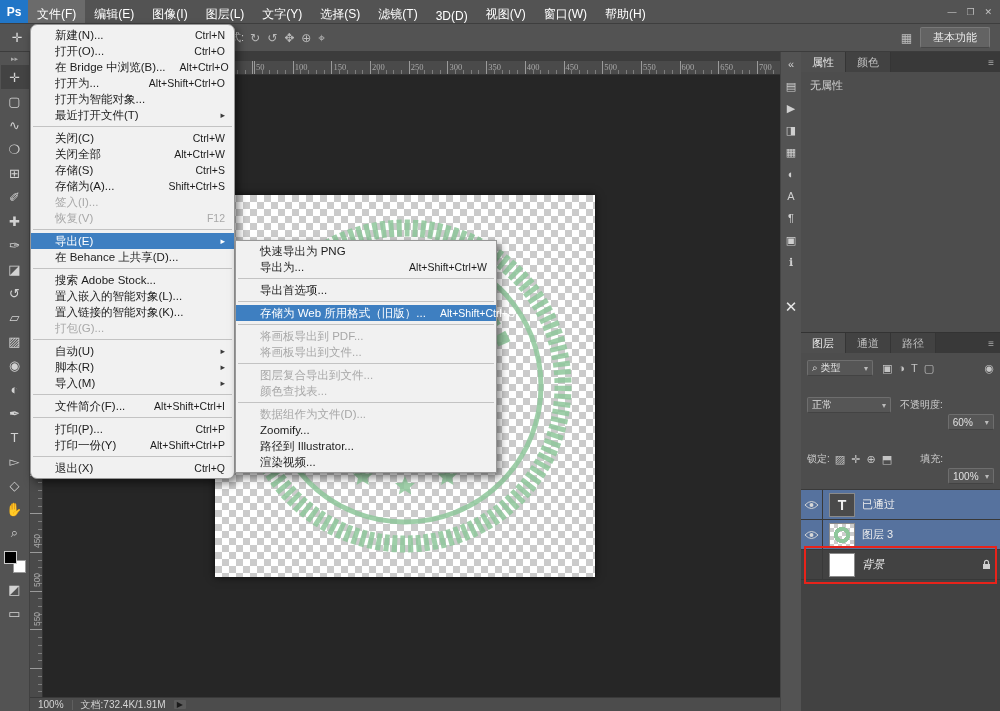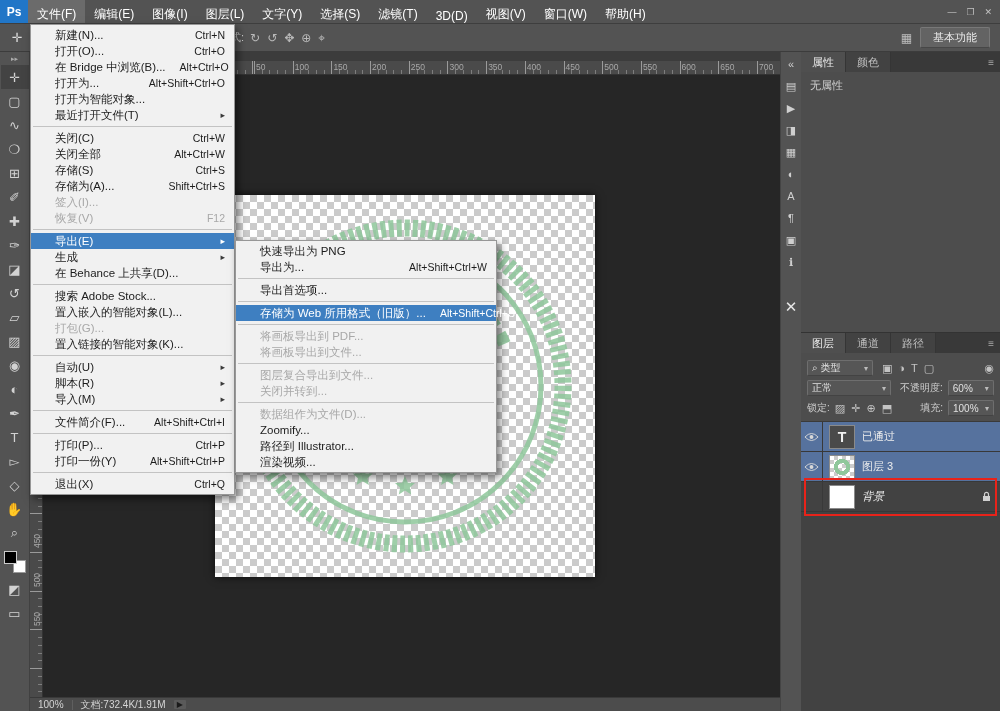--- a/index.html
+++ b/index.html
@@ -46,21 +46,21 @@
   .workspace { position:absolute; left:30px; top:52px; width:750px; height:659px; background:#262626; }
   .tabstrip { position:absolute; left:0; top:0; width:100%; height:9px; background:#3c3c3c; }
   .ruler-h { position:absolute; left:13px; top:9px; right:0; height:14px; background:#4a4a4a; border-bottom:1px solid #333;
              background-image:
                repeating-linear-gradient(to right, #9a9a9a 0 1px, transparent 1px 38.7px),
                repeating-linear-gradient(to right, #7d7d7d 0 1px, transparent 1px 7.74px);
              background-size:auto 100%, auto 4px;
              background-position:211px 0, 211px bottom;
              background-repeat:repeat-x; overflow:hidden; }
   .ruler-h .labels { display:flex; padding-left:213px; }
-  .ruler-h .labels span { flex:0 0 38.7px; font-size:8.5px; color:#a8a8a8; line-height:13px; }
+  .ruler-h .labels span { flex:0 0 38.7px; font-size:8.5px; color:#a8a8a8; line-height:13px;font-family:Liberation Serif, serif; }
   .ruler-v { position:absolute; left:0; top:9px; width:13px; bottom:14px; background:#4a4a4a; border-right:1px solid #333;
              background-image:
                repeating-linear-gradient(to bottom, #9a9a9a 0 1px, transparent 1px 38.7px),
                repeating-linear-gradient(to bottom, #7d7d7d 0 1px, transparent 1px 7.74px);
              background-size:100% auto, 4px auto;
              background-position:0 104px, right 104px;
              background-repeat:repeat-y; }
   .vlabel { position:absolute; left:-3px; width:20px; font-size:8.5px; color:#a8a8a8;
             transform:rotate(-90deg); text-align:center; }
   .viewport { position:absolute; left:13px; top:23px; right:0; bottom:14px; background:#262626; }
@@ -72,21 +72,21 @@
          background-size:14px 14px; background-position:0 0,7px 7px;
          box-shadow:0 0 8px rgba(0,0,0,.7); }
   .statusbar { position:absolute; left:0; bottom:0; width:100%; height:14px; background:#4c4c4c; border-top:1px solid #393939;
                display:flex; align-items:center; gap:8px; padding-left:8px; font-size:10px; color:#d5d5d5; }
   .statusbar .ssep { width:1px; height:10px; background:#3a3a3a; border-right:1px solid #5f5f5f; }
   .status-arrow { color:#1a1a1a; font-size:8px; background:#5a5a5a; padding:0 3px; border-radius:1px; }
 
   
   .menu-panel { position:absolute; background:#f1f1f1; border:1px solid #979797;
                 box-shadow:3px 4px 8px rgba(0,0,0,.5); z-index:90; padding:2px 0; }
-  .file-menu { left:30px; top:24px; width:205px; }
+  .file-menu { left:30px; top:24px; width:205px;border-radius:7px; }
   .export-menu { left:235px; top:240px; width:262px; z-index:95; }
   .menu-row { display:flex; align-items:center; height:16px; padding:0 9px 0 24px; font-size:11.5px;
               color:#1c1c1c; white-space:nowrap; }
   .menu-row .shortcut { margin-left:auto; padding-left:14px; font-size:10.5px; color:#1c1c1c; }
   .menu-row.disabled, .menu-row.disabled .shortcut { color:#a8a8a8; }
   .menu-row.highlight { background:#3e7fc1; color:#fff; }
   .menu-row.highlight .shortcut { color:#fff; }
   .menu-row.has-sub::after { content:"▸"; margin-left:auto; font-size:9px; color:#3a3a3a; }
   .menu-row.highlight.has-sub::after { color:#fff; }
   .menu-row.has-sub .shortcut { margin-left:auto; }
@@ -107,21 +107,21 @@
   .tab.active { background:#4f4f4f; color:#ececec; }
   .panel-menu { margin-left:auto; color:#a9a9a9; font-size:10px; display:flex; align-items:center; padding-right:6px; }
   .props-body { height:261px; background:#4d4d4d; border-bottom:1px solid #333; padding:6px 9px; }
   .props-empty { font-size:11px; color:#cfcfcf; }
 
   .layers-controls { background:#4d4d4d; padding:3px 6px 5px; border-bottom:1px solid #3a3a3a; }
   .lc-row { display:flex; align-items:center; gap:5px; margin-top:4px; font-size:10px; color:#cdcdcd; }
   .ps-select { background:#565656; border:1px solid #6e6e6e; border-bottom-color:#434343; border-radius:2px;
                color:#e0e0e0; font-size:10px; height:16px; display:flex; align-items:center; padding:0 4px; }
   .ps-select::after { content:"▾"; margin-left:auto; padding-left:5px; font-size:8px; color:#bbb; }
-  .sel-kind { width:66px; } .sel-blend { width:84px; } .sel-pct { width:46px; }
+  .sel-kind { width:66px; } .sel-blend { width:84px; } .sel-pct { width:46px;margin-top:34px; }
   .mini-icon { font-size:11px; color:#c4c4c4; }
   .layer-row { display:flex; align-items:center; height:30px; border-bottom:1px solid #383838; }
   .layer-row.selected { background:#56729e; }
   .eye-well { width:22px; align-self:stretch; border-right:1px solid #393939; display:flex; align-items:center; justify-content:center; }
   .thumb { width:26px; height:24px; margin:0 7px 0 6px; border:1px solid #8a8a8a; display:flex;
            align-items:center; justify-content:center; }
   .text-thumb { background:#4a4a4a; color:#f0f0f0; font-size:14px; font-weight:bold; }
   .img-thumb { background-color:#fff;
                background-image:
                  radial-gradient(circle, rgba(143,199,155,0) 0 4px, #8fc79b 4px 8px, rgba(0,0,0,0) 8px),
@@ -459,52 +459,48 @@
       <div class="menu-row separator">
         <span></span>
         <span class="shortcut"></span>
       </div>
 
       <div class="menu-row highlight has-sub">
         <span>导出(E)</span>
         <span class="shortcut"></span>
       </div>
 
-      <div class="menu-row has-sub">
-        <span>生成</span>
-        <span class="shortcut"></span>
-      </div>
 
       <div class="menu-row">
         <span>在 Behance 上共享(D)...</span>
         <span class="shortcut"></span>
       </div>
 
       <div class="menu-row separator">
         <span></span>
         <span class="shortcut"></span>
       </div>
 
       <div class="menu-row">
         <span>搜索 Adobe Stock...</span>
         <span class="shortcut"></span>
       </div>
 
       <div class="menu-row">
         <span>置入嵌入的智能对象(L)...</span>
+        <span class="shortcut"></span>
+      </div>
+
+      <div class="menu-row">
+        <span>置入链接的智能对象(K)...</span>
         <span class="shortcut"></span>
       </div>
 
       <div class="menu-row disabled">
         <span>打包(G)...</span>
-        <span class="shortcut"></span>
-      </div>
-
-      <div class="menu-row">
-        <span>置入链接的智能对象(K)...</span>
         <span class="shortcut"></span>
       </div>
 
       <div class="menu-row separator">
         <span></span>
         <span class="shortcut"></span>
       </div>
 
       <div class="menu-row has-sub">
         <span>自动(U)</span>
@@ -609,21 +605,21 @@
         <span class="shortcut"></span>
       </div>
 
 
       <div class="menu-row disabled">
         <span>图层复合导出到文件...</span>
         <span class="shortcut"></span>
       </div>
 
       <div class="menu-row disabled">
-        <span>关闭并转到...</span>
+        <span>颜色查找表...</span>
         <span class="shortcut"></span>
       </div>
 
       <div class="menu-row separator">
         <span></span>
         <span class="shortcut"></span>
       </div>
 
       <div class="menu-row disabled">
         <span>数据组作为文件(D)...</span>

